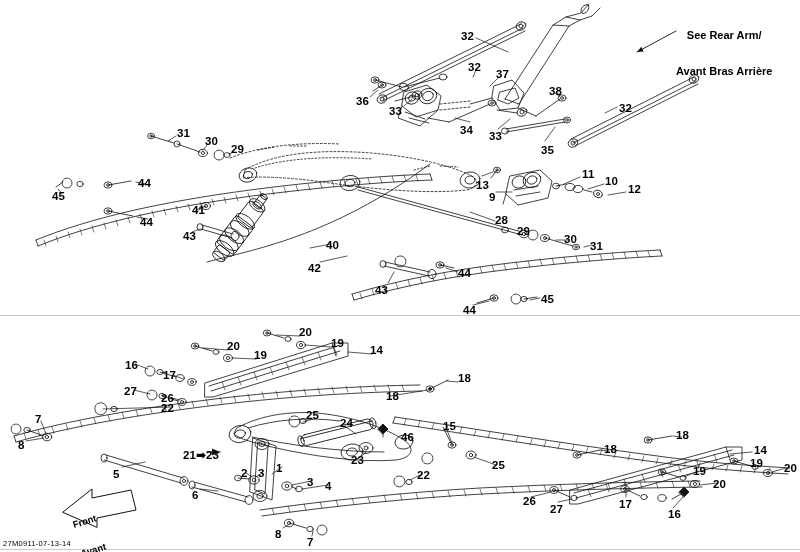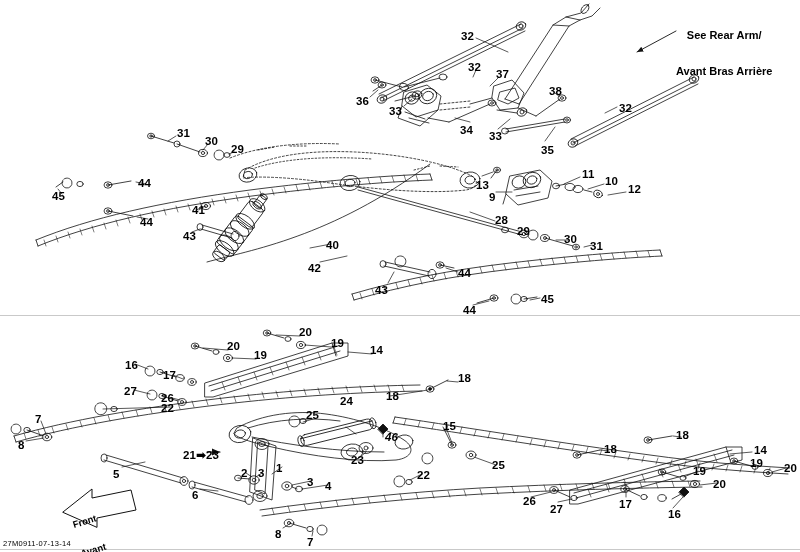--- a/index.html
+++ b/index.html
@@ -723,22 +723,22 @@
       <div class="callout" style="left: 254px; top: 350px;">19</div>
       <div class="callout" style="left: 370px; top: 345px;">14</div>
       <div class="callout" style="left: 125px; top: 360px;">16</div>
       <div class="callout" style="left: 163px; top: 370px;">17</div>
       <div class="callout" style="left: 458px; top: 373px;">18</div>
       <div class="callout" style="left: 124px; top: 386px;">27</div>
       <div class="callout" style="left: 386px; top: 391px;">18</div>
       <div class="callout" style="left: 161px; top: 393px;">26</div>
       <div class="callout" style="left: 161px; top: 403px;">22</div>
       <div class="callout" style="left: 306px; top: 410px;">25</div>
-      <div class="callout" style="left: 340px; top: 396px;">24</div>
-      <div class="callout" style="left: 385px; top: 432px; font-style: italic;">46</div>
+      <div class="callout" style="left: 340px; top: 418px;">24</div>
+      <div class="callout" style="left: 401px; top: 432px;">46</div>
       <div class="callout" style="left: 443px; top: 421px;">15</div>
       <div class="callout" style="left: 35px; top: 414px;">7</div>
       <div class="callout" style="left: 18px; top: 440px;">8</div>
       <div class="callout" style="left: 604px; top: 444px;">18</div>
       <div class="callout" style="left: 676px; top: 430px;">18</div>
       <div class="callout" style="left: 754px; top: 445px;">14</div>
       <div class="callout" style="left: 351px; top: 455px;">23</div>
       <div class="callout" style="left: 276px; top: 463px;">1</div>
       <div class="callout" style="left: 492px; top: 460px;">25</div>
       <div class="callout" style="left: 183px; top: 450px;">21➡23</div>

